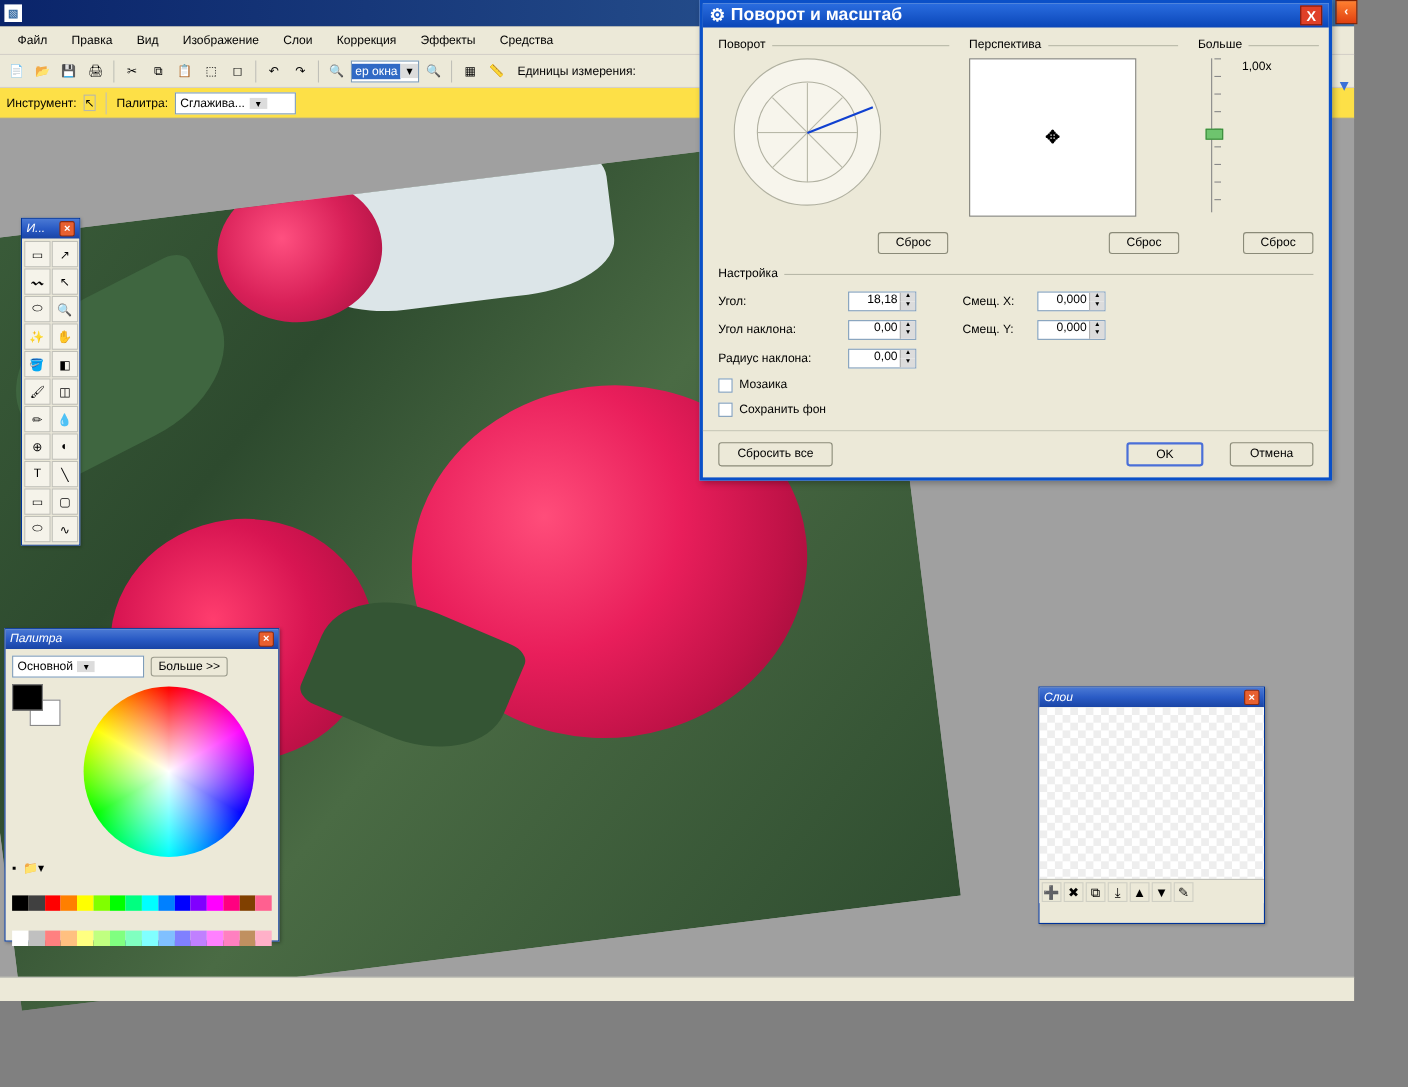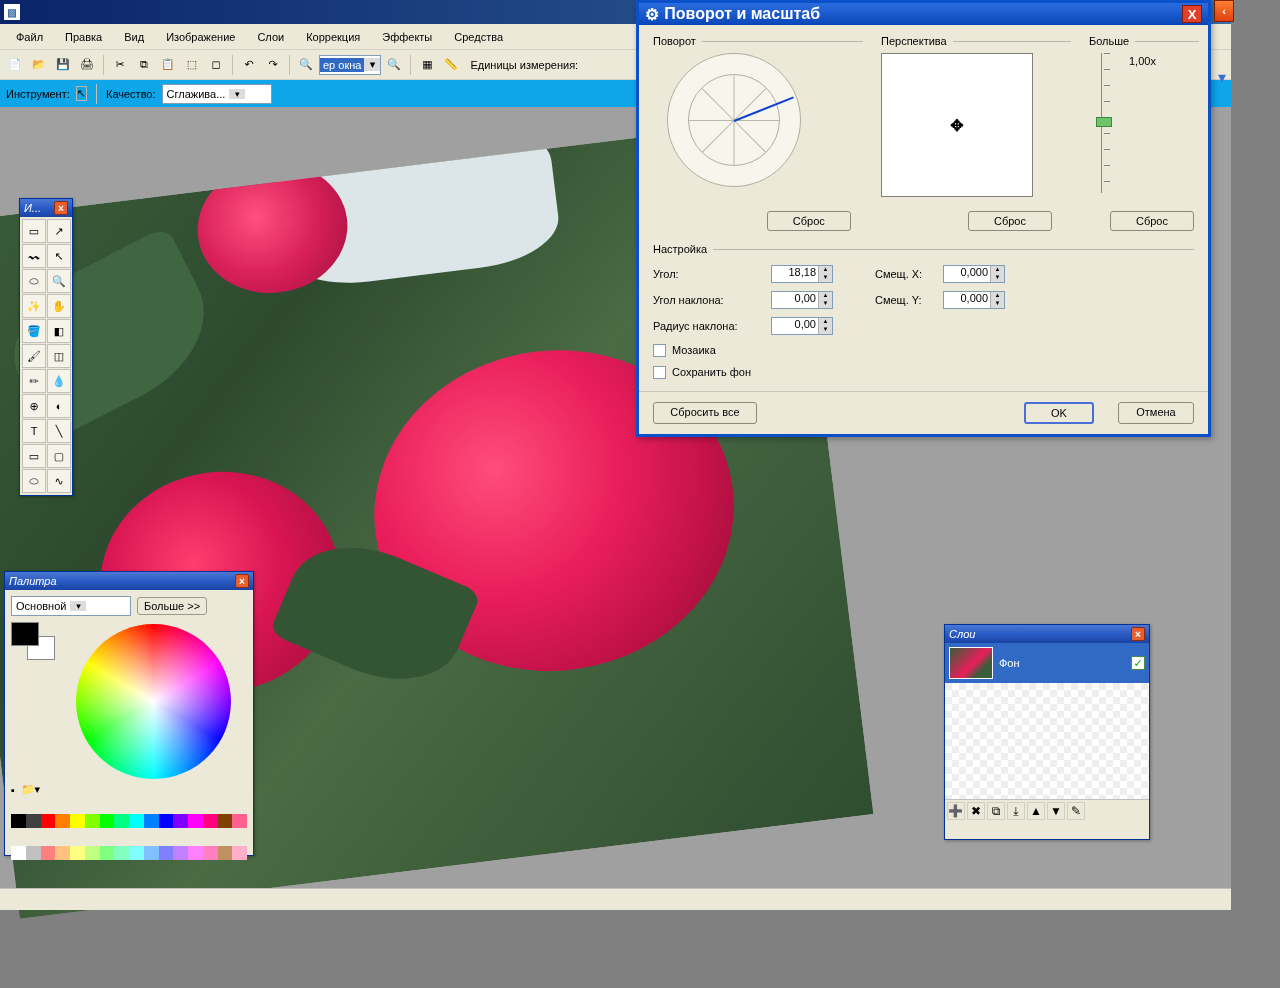--- a/index.html
+++ b/index.html
@@ -43,21 +43,21 @@
   align-items: center;
   gap: 2px;
   padding: 0 4px;
   width: 1231px;
 }
 .toolbar .tool-btn { width:22px;height:22px;border:1px solid transparent; display:flex;align-items:center;justify-content:center;border-radius:2px;}
 .zoom-combo{ border:1px solid #7f9db9; height:20px; display:flex; align-items:center; background:#fff;}
 .zoom-combo .sel{background:#316ac5;color:#fff;padding:1px 3px;}
 .zoom-combo .drop{width:16px;background:#dcdcdc;text-align:center;}
 .toolbar2 {
-  background: #0ea5e9;
+  background: #fde047;
   border-bottom:1px solid #a0a0a0;
   height: 28px;
   display: flex;
   align-items: center;
   gap: 6px;
   padding: 0 6px;
   width: 1231px;
 }
 .combo { border:1px solid #7f9db9; background:#fff; height:20px; display:flex; align-items:center;}
 .combo .txt{padding:0 4px;}
@@ -172,21 +172,21 @@
 .rot-wheel .inner{position:absolute;inset:20px;border:1px solid #b0b0a0;border-radius:50%;}
 .rot-wheel .spoke{position:absolute;left:50%;top:50%;width:45px;height:1px;background:#b8b8a8;transform-origin:left center;}
 .rot-wheel .needle{position:absolute;left:50%;top:50%;width:64px;height:2px;background:#1040d0;transform-origin:left center;transform:rotate(-21.6deg);}
 .persp-box{width:152px;height:144px;border:1px solid #808078;background:#fff;margin-top:4px;position:relative;}
 .persp-box .cross{position:absolute;left:50%;top:50%;transform:translate(-50%,-50%);font-weight:bold;font-size:16px;}
 .scale-col{width:110px;}
 .scale-track{position:relative;width:8px;height:140px;margin:4px 0 0 12px;border-left:1px solid #888;}
 .scale-track .tick{position:absolute;left:2px;width:6px;height:1px;background:#888;}
 .scale-track .thumb{position:absolute;left:-6px;top:64px;width:16px;height:10px;background:#6ec46e;border:1px solid #3a8a3a;}
 .scale-val{position:absolute;left:40px;top:2px;}
-.btn{border:1px solid #8a8a78;background:#ece9d8;padding:3px 0;width:84px;text-align:center;border-radius:3px;}
+.btn{border:1px solid #8a8a78;background:#ece9d8;padding:3px 0;width:64px;text-align:center;border-radius:3px;}
 .btn.primary{border:2px solid #4a6fd8;width:70px;}
 .reset-row{display:flex;justify-content:flex-start;gap:58px;margin-top:14px;}
 .settings{margin-top:12px;}
 .settings .srow{display:flex;align-items:center;gap:8px;height:26px;}
 .settings label{width:110px;}
 .settings .r-label{width:60px;}
 .num-input{border:1px solid #7f9db9;background:#fff;width:62px;height:18px;display:flex;}
 .num-input .v{flex:1;text-align:right;padding-right:2px;}
 .num-input .spn{width:14px;display:flex;flex-direction:column;}
 .num-input .spn div{flex:1;font-size:6px;text-align:center;background:#dcdcdc;border-left:1px solid #b0b0b0;}
@@ -241,21 +241,21 @@
   <div class="separator"></div>
   <div class="tool-btn">▦</div>
   <div class="tool-btn">📏</div>
   <span style="margin-left:6px">Единицы измерения:</span>
 </div>
 
 <div class="toolbar2">
   <span>Инструмент:</span>
   <div class="tool-btn" style="border:1px solid #b8b8a8">↖</div>
   <div class="separator"></div>
-  <span>Качество:</span>
+  <span>Палитра:</span>
   <div class="combo" style="width:110px">
     <span class="txt">Сглажива...</span>
     <span class="drop">▾</span>
   </div>
 </div>
 
 <div class="canvas-area">
   <div class="checker">
     <div class="photo">
       <div class="photo-inner">
@@ -371,25 +371,20 @@
   </div>
 </div>
 
 <div class="floating-panel layers-panel">
   <div class="panel-title">
     <span>Слои</span>
     <span class="spacer"></span>
     <span class="close">×</span>
   </div>
   <div class="layers-body">
-    <div class="layer-row">
-      <div class="layer-thumb"></div>
-      <span>Фон</span>
-      <div class="chk">✓</div>
-    </div>
     <div class="layers-fill"></div>
     <div class="layers-btns">
       <div class="b">➕</div>
       <div class="b">✖</div>
       <div class="b">⧉</div>
       <div class="b">⤓</div>
       <div class="b">▲</div>
       <div class="b">▼</div>
       <div class="b">✎</div>
     </div>

